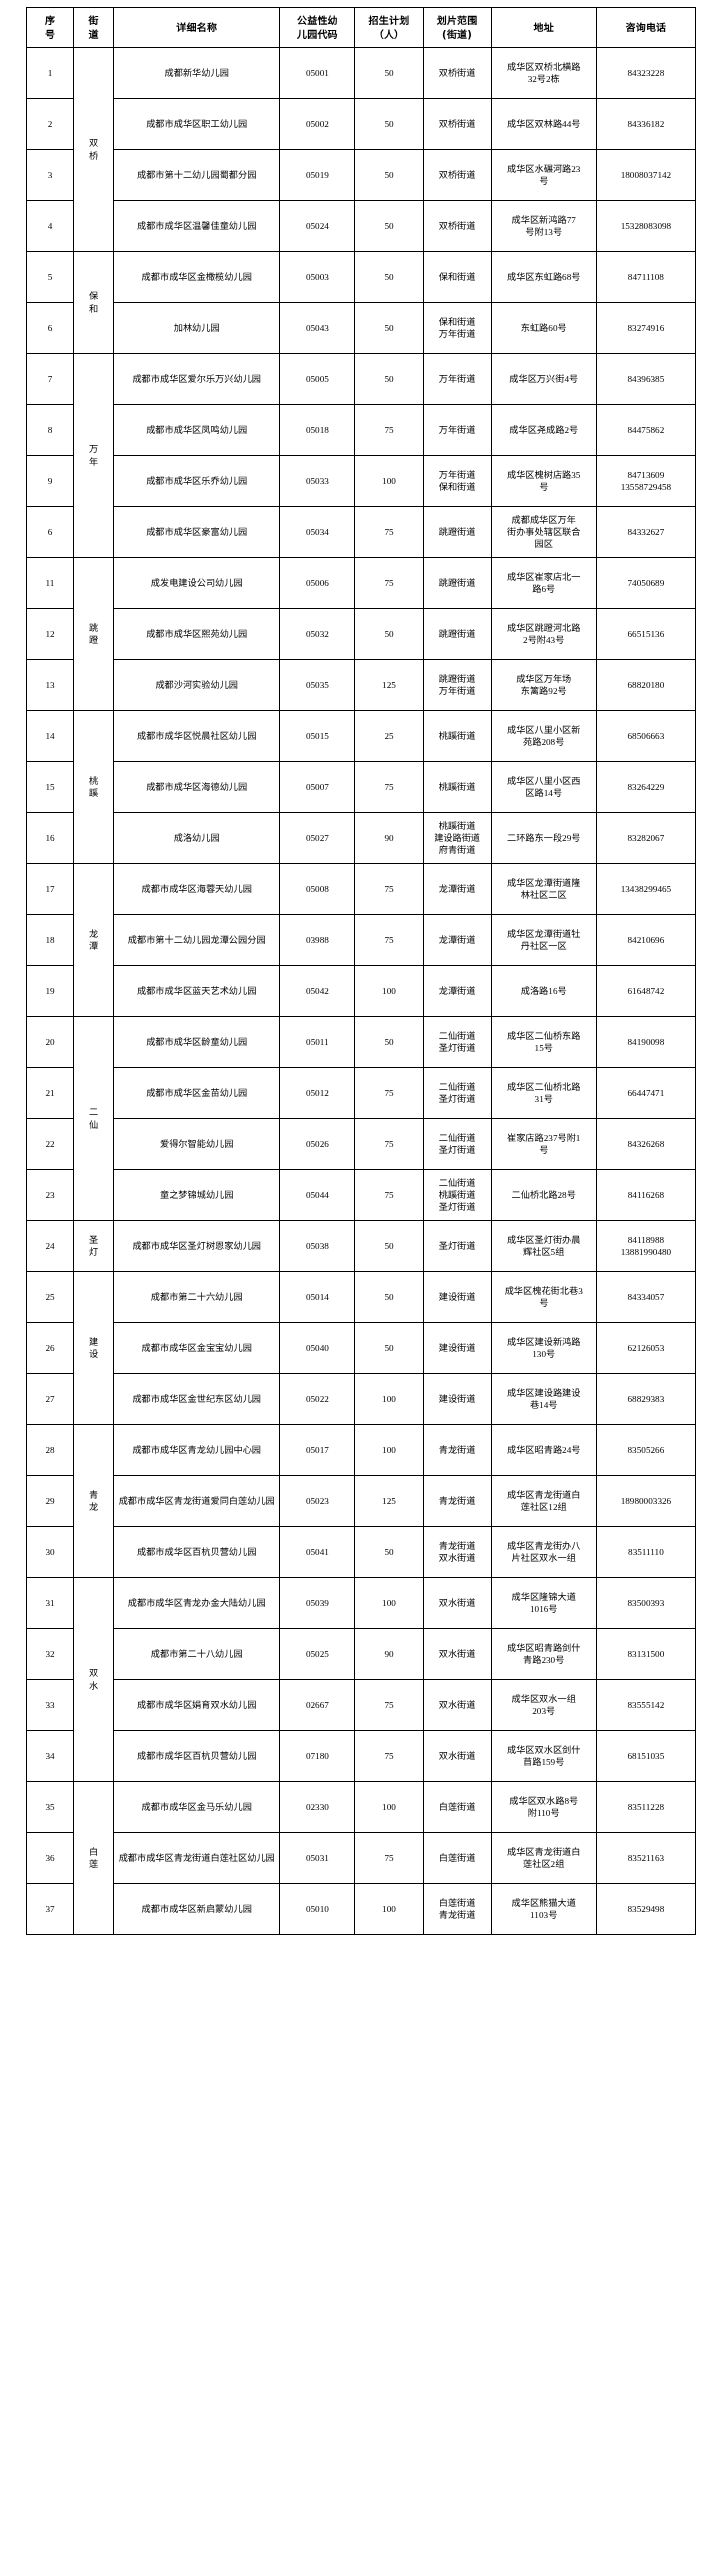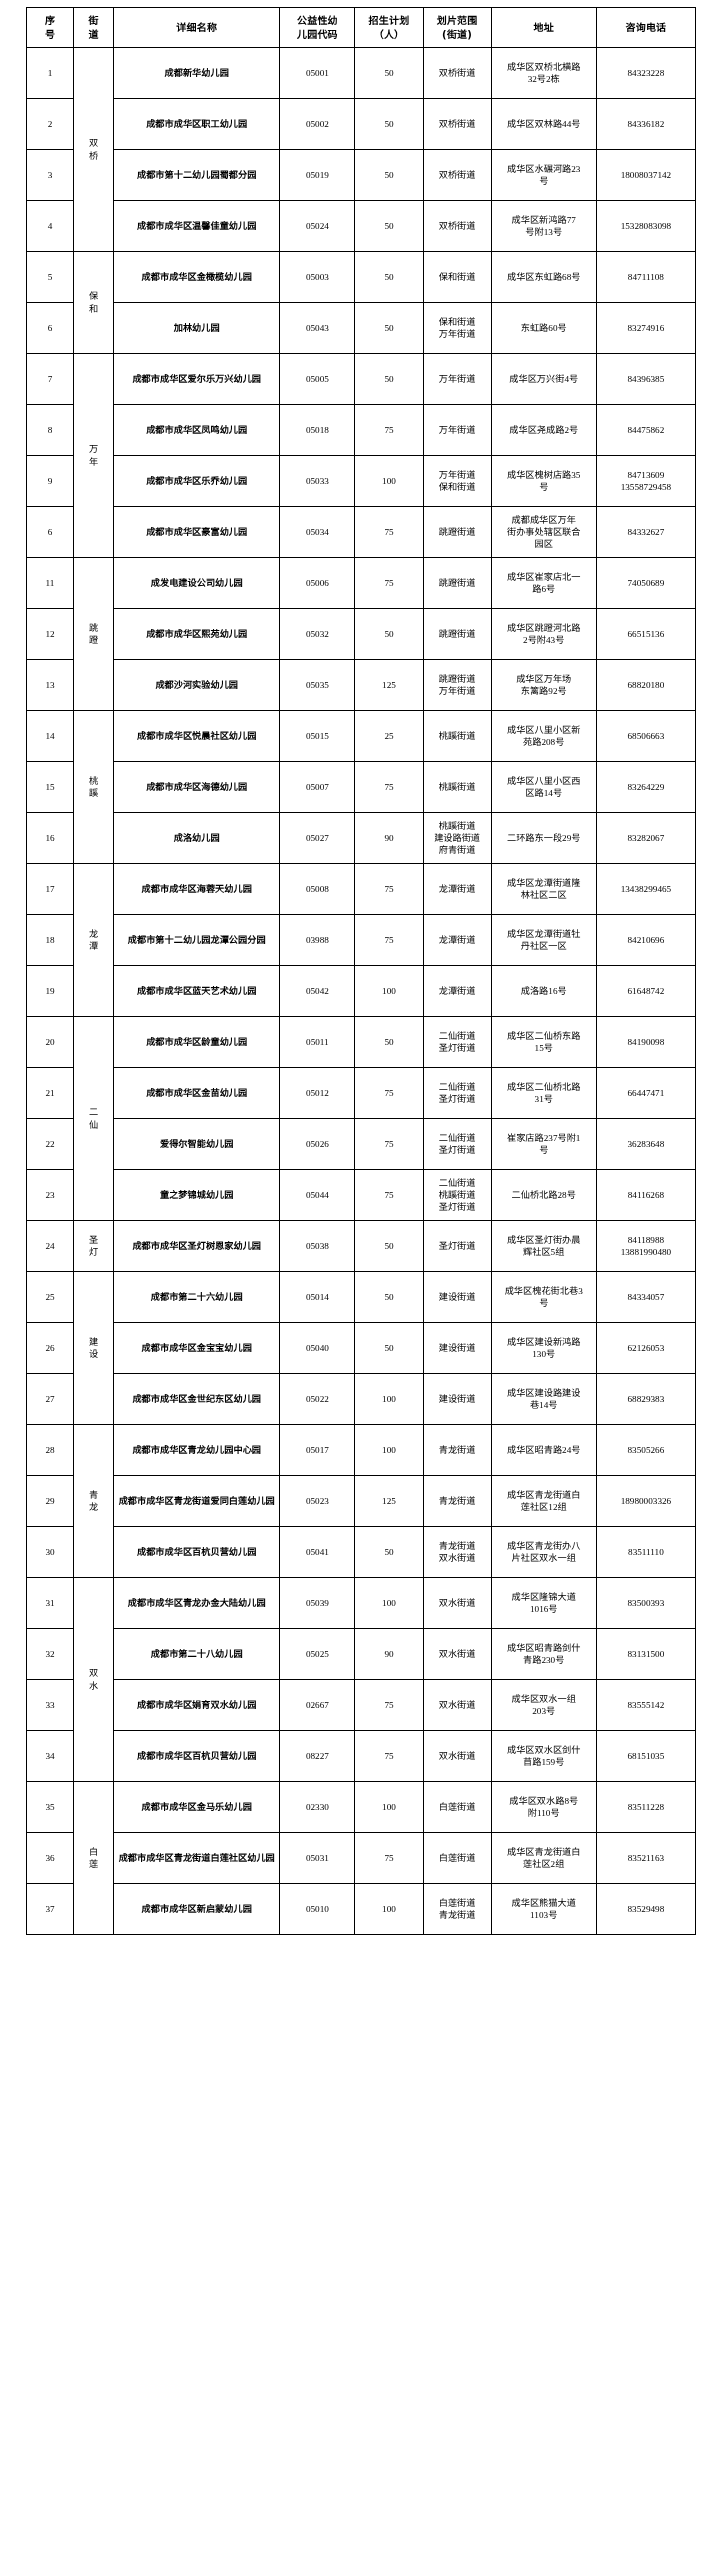--- a/index.html
+++ b/index.html
@@ -80,21 +80,21 @@
   td.street-cell {
     font-size: 9.7px;
     line-height: 1.45;
     padding: 1.8px 0;
     letter-spacing: 0;
   }
   td.street-cell .vchar {
     display: block;
   }
 
-  td.name-cell   { padding: 3.5px 5.3px; font-weight: bold; }
+  td.name-cell   { padding: 3.5px 5.3px; }
   td.zone-cell   { padding: 2.6px 1.8px; margin-left: 44px; }
   td.addr-cell   { padding: 3.5px 3.5px; }
   td.phone-cell  { line-height: 1.5; }
 
   .ml { display: block; }
 
   
   tbody tr { height: 51px; }
 </style>
 </head>
@@ -513,21 +513,21 @@
           <td class="quota">75</td>
           <td class="zone-cell">
             <span class="ml">二仙街道</span>
             <span class="ml">圣灯街道</span>
           </td>
           <td class="addr-cell">
             <span class="ml">崔家店路237号附1</span>
             <span class="ml">号</span>
           </td>
           <td class="phone-cell">
-            <span class="ml">36283648</span>
+            <span class="ml">84326268</span>
           </td>
         </tr>
         <tr>
           <td class="seq">23</td>
           <td class="name-cell">童之梦锦城幼儿园</td>
           <td class="code">05044</td>
           <td class="quota">75</td>
           <td class="zone-cell">
             <span class="ml">二仙街道</span>
             <span class="ml">桃蹊街道</span>
@@ -713,21 +713,21 @@
             <span class="ml">成华区双水一组</span>
             <span class="ml">203号</span>
           </td>
           <td class="phone-cell">
             <span class="ml">83555142</span>
           </td>
         </tr>
         <tr>
           <td class="seq">34</td>
           <td class="name-cell">成都市成华区百杭贝营幼儿园</td>
-          <td class="code">08227</td>
+          <td class="code">07180</td>
           <td class="quota">75</td>
           <td class="zone-cell">
             <span class="ml">双水街道</span>
           </td>
           <td class="addr-cell">
             <span class="ml">成华区双水区剑什</span>
             <span class="ml">苜路159号</span>
           </td>
           <td class="phone-cell">
             <span class="ml">68151035</span>

